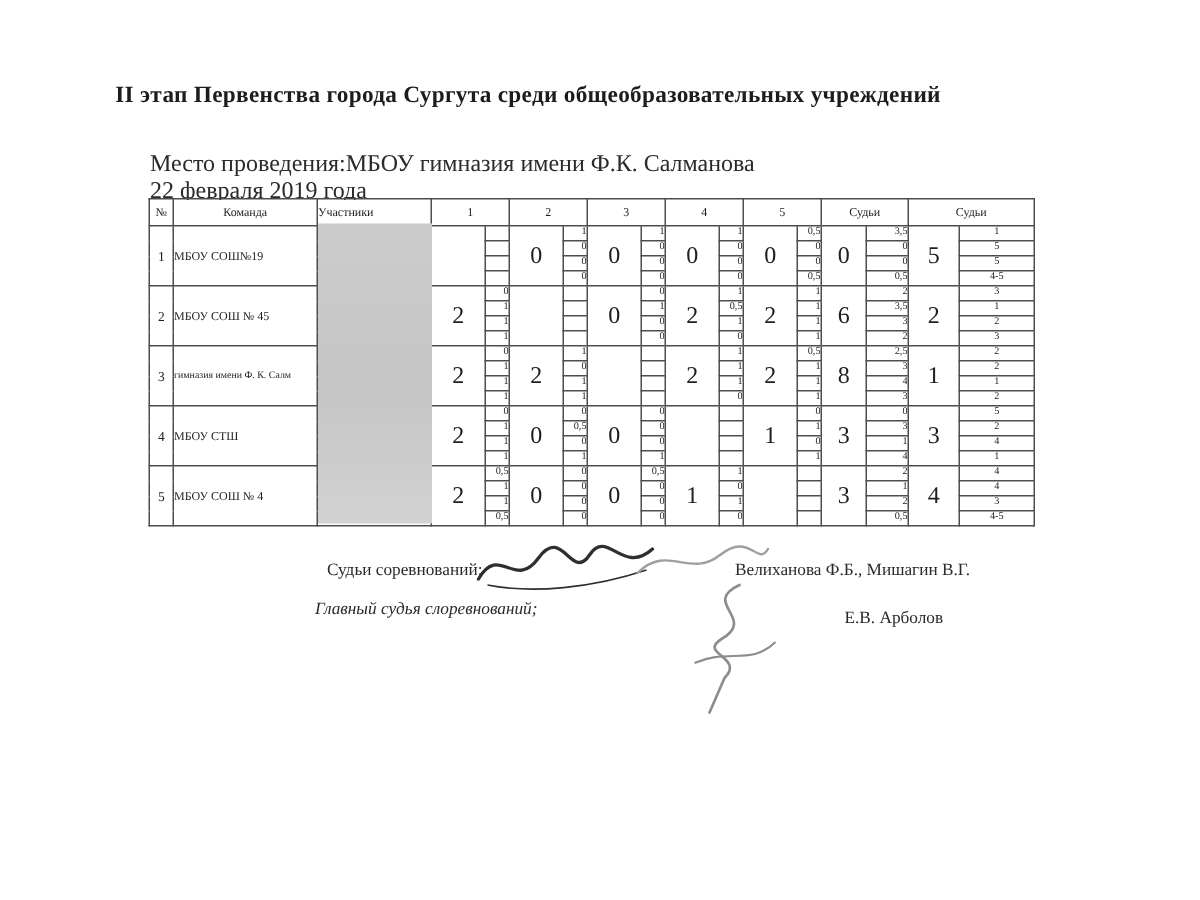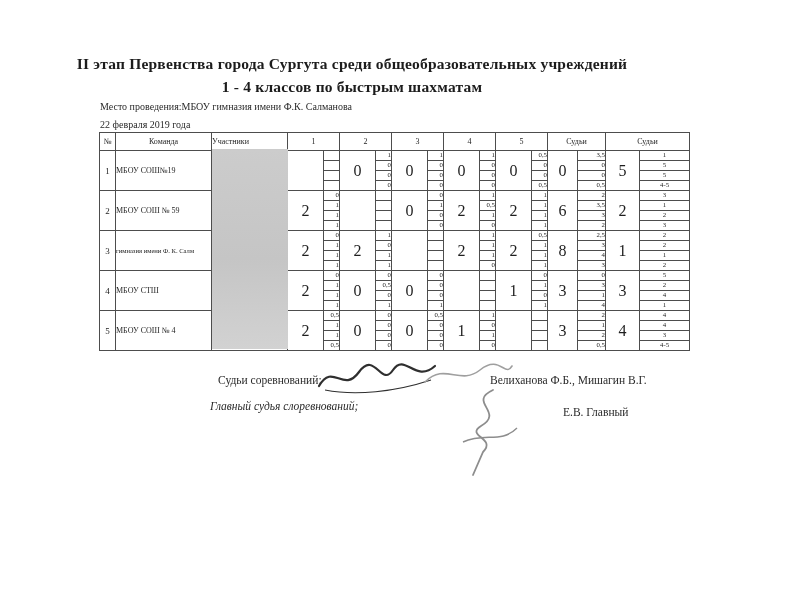--- a/index.html
+++ b/index.html
@@ -5,21 +5,21 @@
   html,body{margin:0;padding:0;background:#fff;}
   .page{
     position:relative;width:704px;height:600px;background:#ffffff;
     font-family:"Liberation Serif",serif;color:#222;overflow:hidden;
   }
   .title{
     position:absolute;top:52px;left:0;width:100%;text-align:center;
     font-weight:bold;font-size:15.5px;line-height:1.5;color:#1c1c1c;
     letter-spacing:.2px;
   }
-  .meta-line{position:absolute;left:100px;font-size:10px;color:#2a2a2a;}
+  .meta-line{position:absolute;left:100px;font-size:16px;color:#2a2a2a;}
   .venue{top:101px;}
   .date{top:119px;}
 
   .tablewrap{position:absolute;left:99px;top:132px;z-index:2;}
   table.results{border-collapse:collapse;table-layout:fixed;width:590px;}
   table.results th,table.results td{
     border:1px solid #4d4d4d;padding:0;overflow:hidden;white-space:nowrap;
     font-family:"Liberation Serif",serif;color:#1e1e1e;background:#fff;
   }
   tr.hdr th{height:17px;font-weight:normal;font-size:8px;}
@@ -50,21 +50,20 @@
   .chief-name{left:563px;top:406px;}
   .sig{position:absolute;z-index:3;}
 </style>
 </head>
 <body>
 
 <div class="page">
 
   <div class="title">
     <div>II этап Первенства города Сургута среди общеобразовательных учреждений</div>
-    <div>1 - 4 классов по быстрым шахматам</div>
   </div>
 
   <div class="meta-line venue">Место проведения:МБОУ гимназия имени Ф.К. Салманова</div>
   <div class="meta-line date">22 февраля 2019 года</div>
 
   <div class="tablewrap">
       <table class="results">
         <colgroup>
           <col style="width: 16px;">
           <col style="width: 96px;">
@@ -140,21 +139,21 @@
             <td class="cell-sub hatch"></td>
             <td class="cell-sub">0</td>
             <td class="cell-sub">0</td>
             <td class="cell-sub">0</td>
             <td class="cell-sub">0,5</td>
             <td class="cell-sub pts-sub">0,5</td>
             <td class="cell-sub place-sub">4-5</td>
           </tr>
           <tr>
             <td class="cell-num" rowspan="4">2</td>
-            <td class="cell-team" rowspan="4">МБОУ СОШ № 59</td>
+            <td class="cell-team" rowspan="4">МБОУ СОШ № 45</td>
             <td rowspan="4"></td>
             <td class="cell-big" rowspan="4">2</td>
             <td class="cell-sub">0</td>
             <td class="cell-big hatch" rowspan="4"></td>
             <td class="cell-sub hatch"></td>
             <td class="cell-big" rowspan="4">0</td>
             <td class="cell-sub">0</td>
             <td class="cell-big" rowspan="4">2</td>
             <td class="cell-sub">1</td>
             <td class="cell-big" rowspan="4">2</td>
@@ -343,15 +342,15 @@
     <path d="M5 22 C 25 2, 40 26, 60 10 S 85 18, 92 6" fill="none" stroke="#9f9f9f" stroke-width="1.6" stroke-linecap="round"></path>
   </svg>
   <svg class="sig" style="left:435px;top:382px;" width="96" height="96" viewBox="0 0 96 96">
     <path d="M58 8 C 32 20, 70 30, 46 44 C 30 54, 62 56, 48 70 L 38 93" fill="none" stroke="#8d8d8d" stroke-width="1.8" stroke-linecap="round"></path>
     <path d="M28 60 C 50 50, 66 62, 82 46" fill="none" stroke="#8d8d8d" stroke-width="1.4"></path>
   </svg>
 
   <div class="foot-line judges-label">Судьи соревнований:</div>
   <div class="foot-line judges-names">Велиханова Ф.Б., Мишагин В.Г.</div>
   <div class="foot-line chief-label">Главный судья слоревнований;</div>
-  <div class="foot-line chief-name">Е.В. Главный</div>
+  <div class="foot-line chief-name">Е.В. Арболов</div>
 
 </div>
 
 </body></html>

